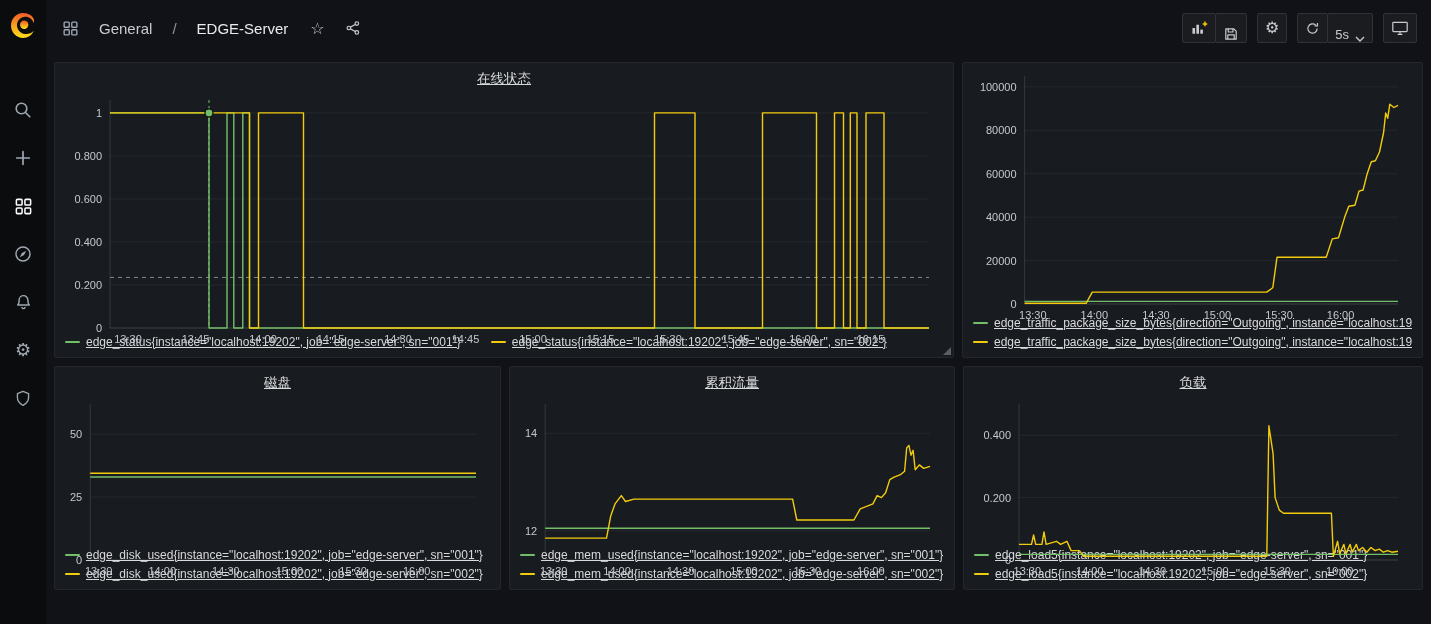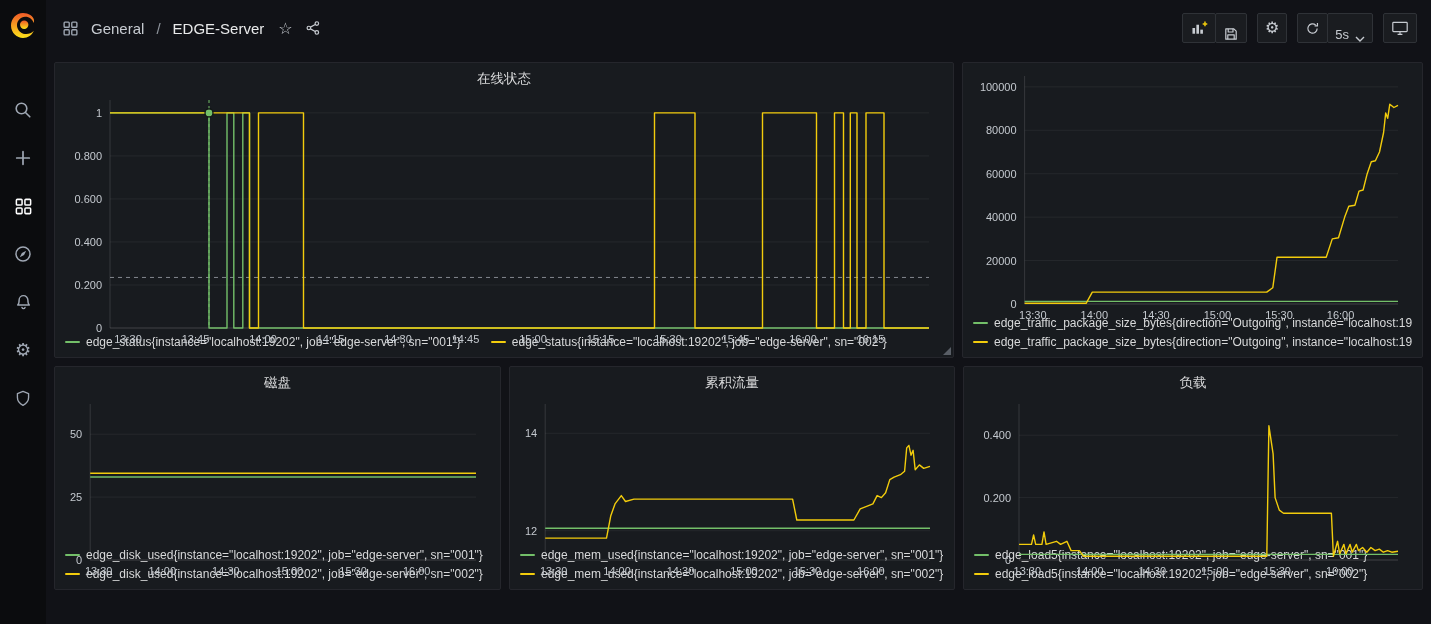--- a/index.html
+++ b/index.html
@@ -12,36 +12,36 @@
   .sidebar { width:46px; background:#0b0c0e; height:100%; display:flex; flex-direction:column; align-items:center; flex:none; }
   .logo { margin-top:8px; width:36px; height:36px; display:flex; align-items:center; justify-content:center; cursor:pointer; }
   .side-icons { margin-top:42px; display:flex; flex-direction:column; }
   .side-btn { width:46px; height:48px; display:flex; align-items:center; justify-content:center; color:#9fa7b3; cursor:pointer; }
   .side-btn.active { color:#ffffff; }
   .glyph { font-size:18px; line-height:1; }
 
   
   .main { flex:1; display:flex; flex-direction:column; min-width:0; }
   .topbar { height:56px; display:flex; align-items:center; justify-content:space-between; padding:0 14px 0 16px; flex:none; }
-  .tb-left { display:flex; align-items:center; gap:12px; color:#c7cbd1; }
+  .tb-left { display:flex; align-items:center; gap:20px; color:#c7cbd1; }
   .bc-folder { font-size:15px; color:#c7cbd1; cursor:pointer; }
   .bc-sep { font-size:15px; color:#8e949c; }
   .bc-name { font-size:15px; color:#e9eaeb; cursor:pointer; }
   .bc-star { font-size:16px; color:#c7cbd1; cursor:pointer; margin-left:2px; }
   .tb-right { display:flex; align-items:center; }
   .tb-group { display:flex; margin-left:10px; }
   .tb-btn { height:30px; min-width:30px; background:#1a1c20; border:1px solid #2f3237; border-radius:2px; color:#c7cbd1; display:flex; align-items:center; justify-content:center; gap:6px; padding:0 7px; font-size:13px; font-family:inherit; cursor:pointer; }
   .tb-group .tb-btn + .tb-btn { margin-left:-1px;align-items:flex-end; }
   .tb-btn .lbl { white-space:nowrap; }
 
   
   .content { padding:6px 8px; flex:1; }
   .row { display:grid; gap:8px; }
-  .row1 { grid-template-columns:900px 1fr; height:296px; margin-bottom:8px; }
-  .row2 { grid-template-columns:447px 446px 1fr; height:224px; }
+  .row1 { grid-template-columns:900px 1fr; height:296px; margin-bottom:8px;text-decoration:underline; }
+  .row2 { grid-template-columns:447px 446px 1fr; height:224px;text-decoration:underline; }
 
   .panel { background:#181b1f; border:1px solid #25262c; border-radius:2px; display:flex; flex-direction:column; padding:5px 10px 6px; position:relative; min-width:0; }
   .panel-title { font-size:13.5px; font-weight:500; color:#d8d9da; text-align:center; height:24px; line-height:22px; cursor:pointer; }
   .chart-wrap { flex:1; position:relative; min-height:0; cursor:crosshair; }
   .chart-wrap svg { position:absolute; left:0; top:0; }
   .tick { fill:#c4c9cf; font-size:11px; font-family:"Liberation Sans", sans-serif; }
 
   .legend { padding-top:3px; font-size:12px; color:#d8d9da; }
   .legend .legend-item { display:flex; align-items:center; gap:6px; height:19px; white-space:nowrap; overflow:hidden; cursor:pointer; }
   .legend.inline { display:flex; gap:30px; justify-content:flex-start; }

